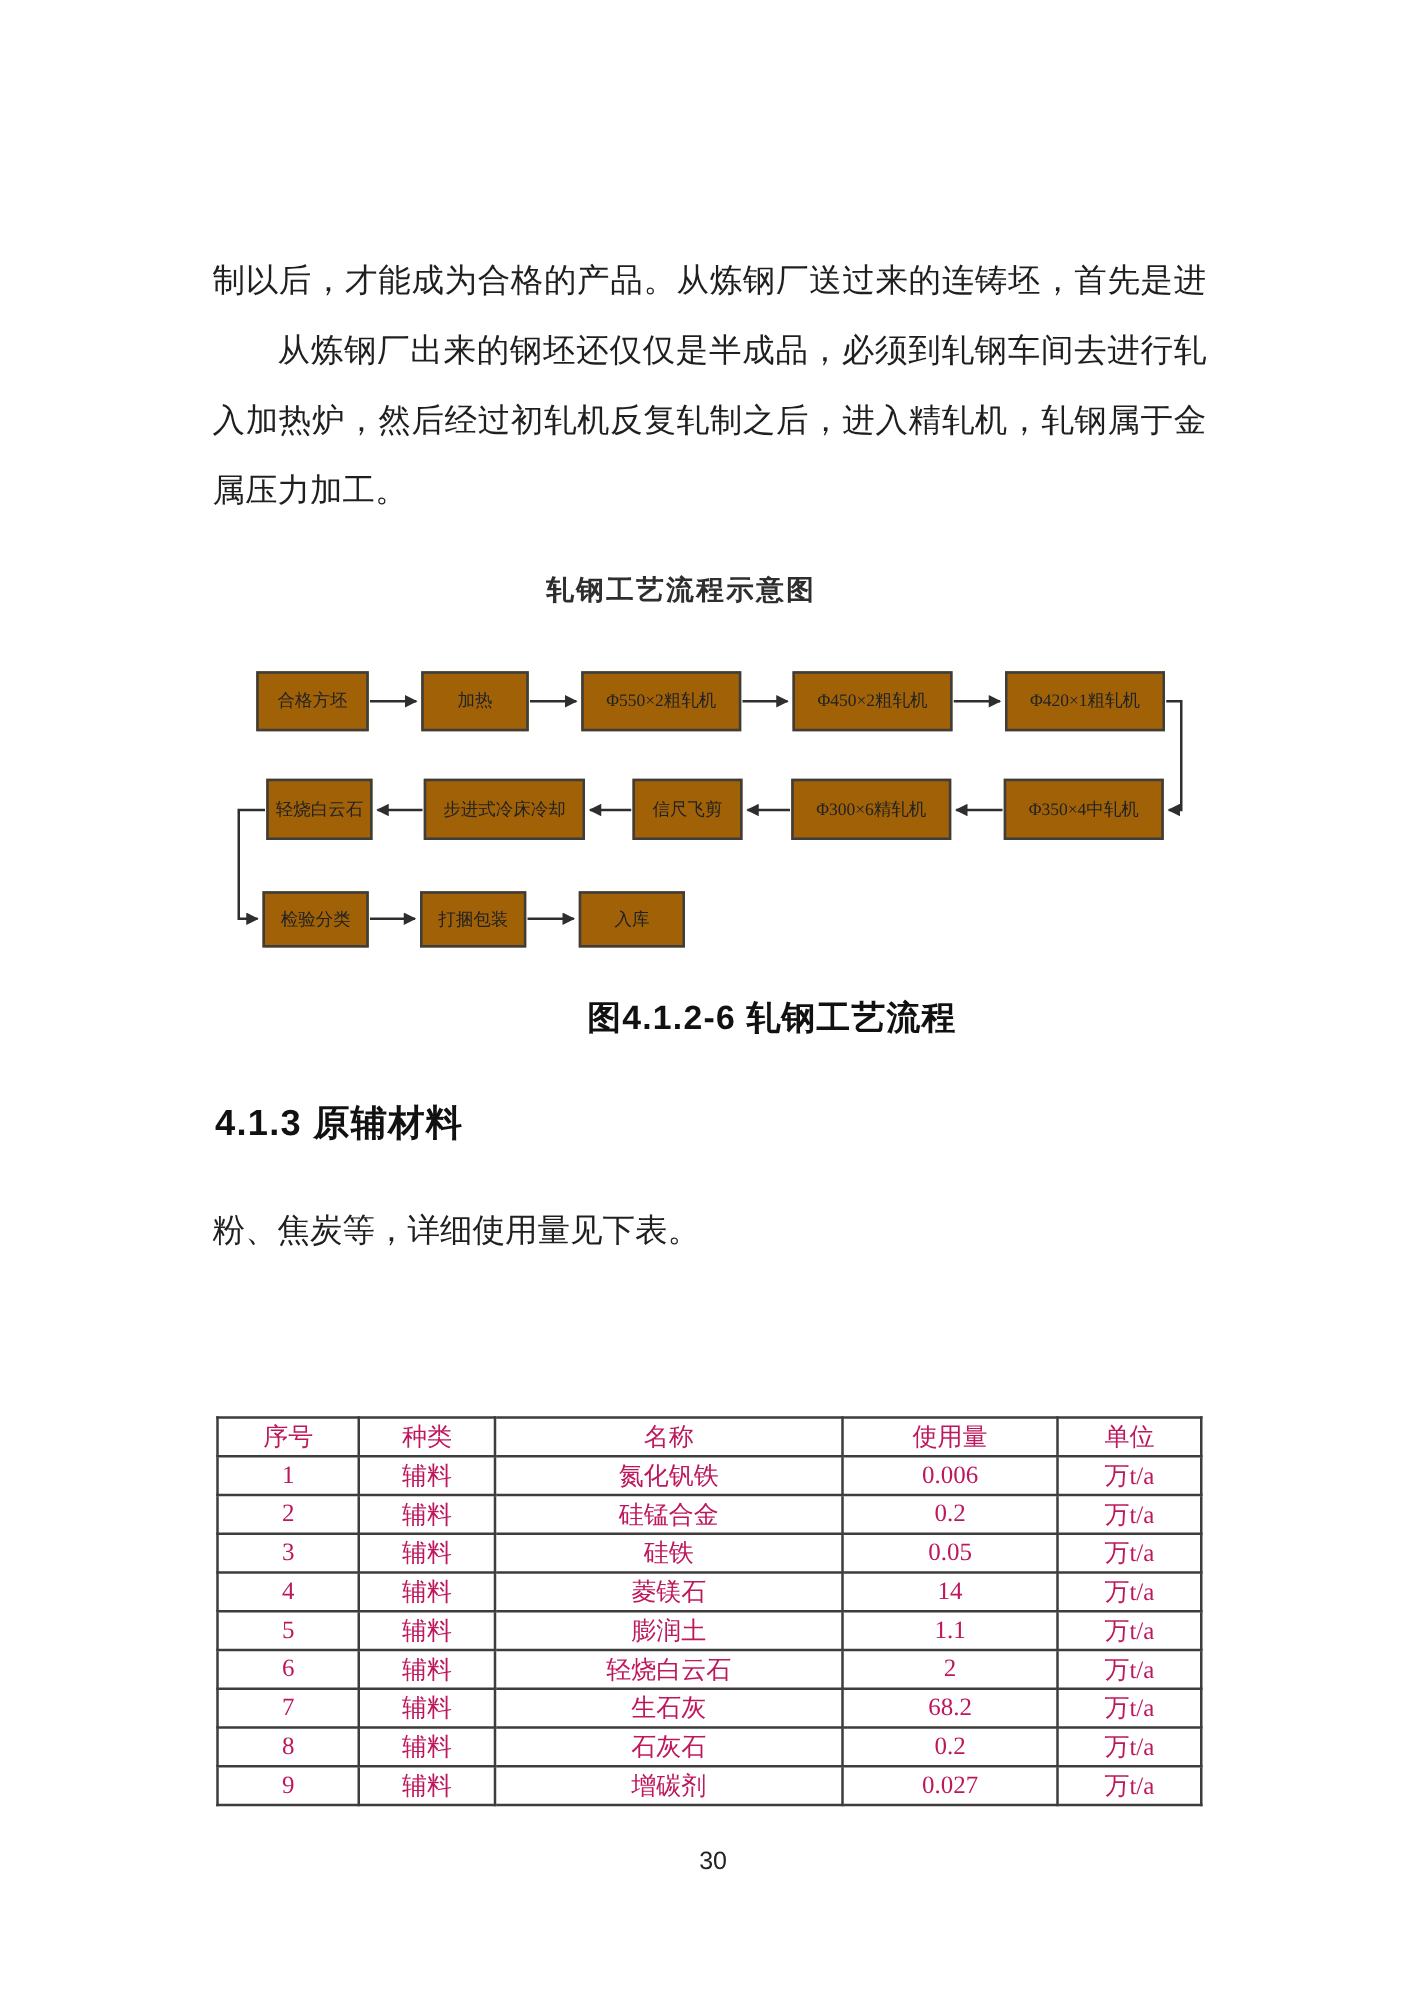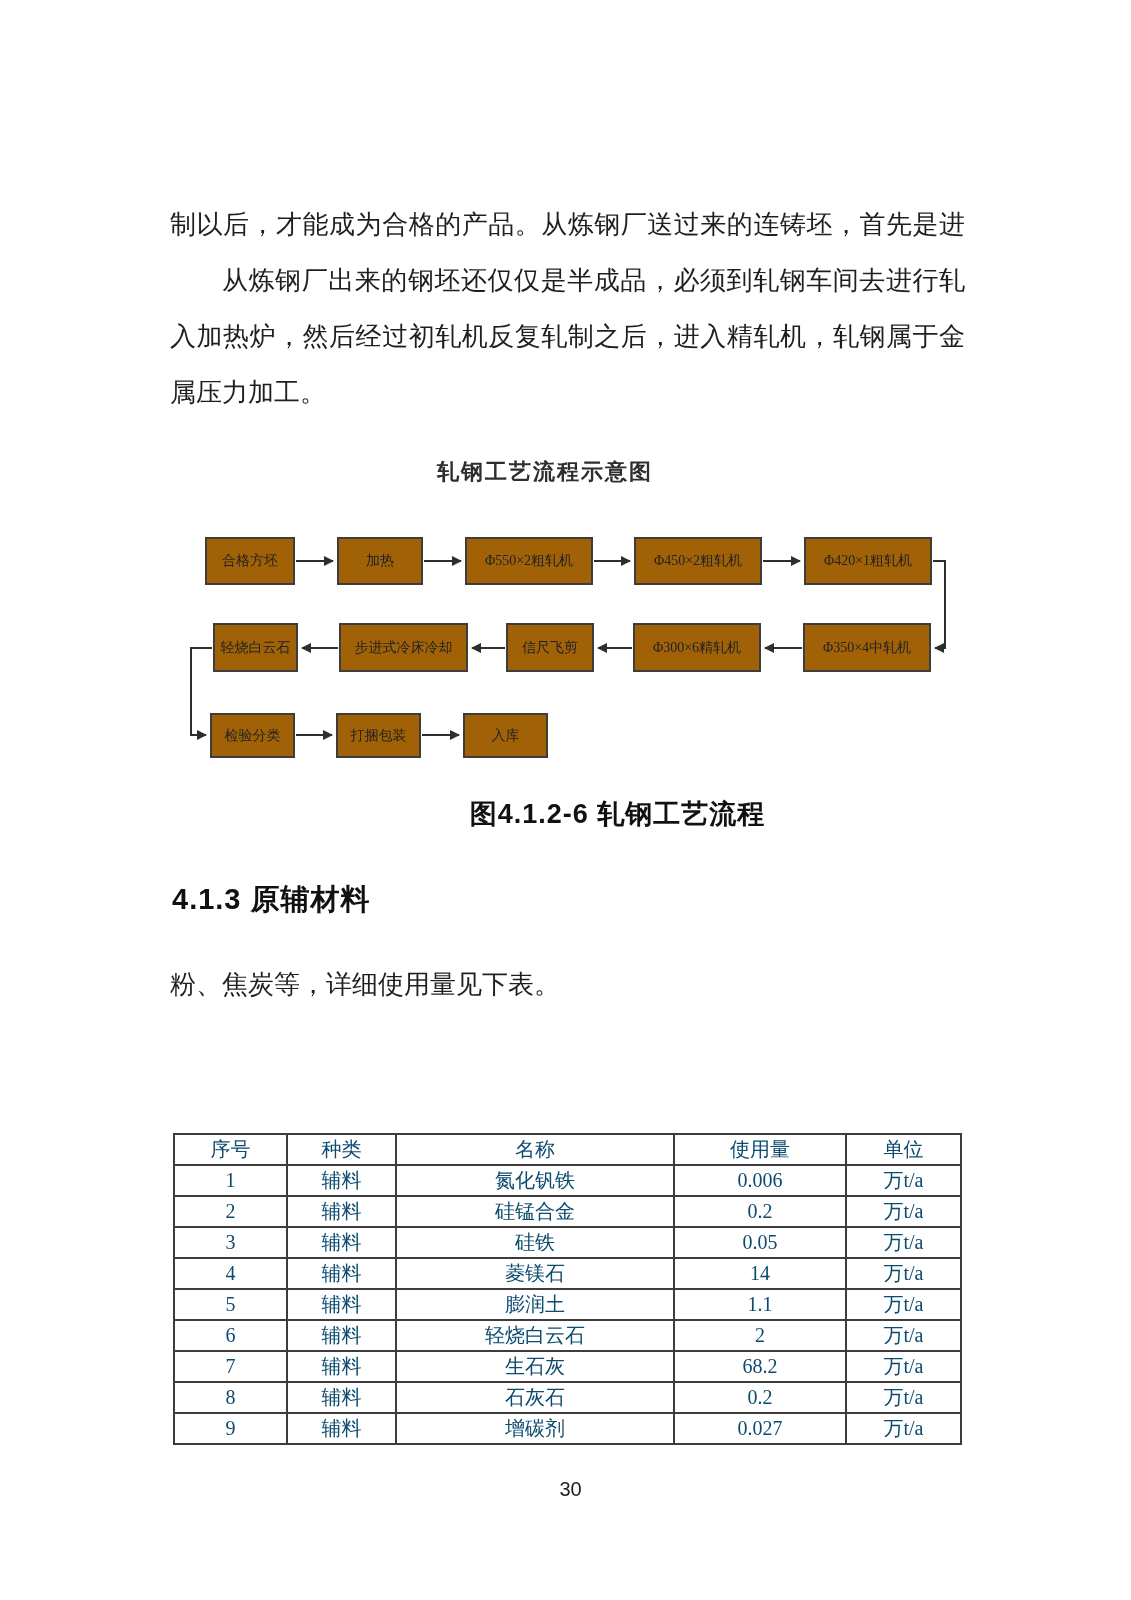--- a/index.html
+++ b/index.html
@@ -51,21 +51,21 @@
   }
   
   .tbl-caption{
     position:absolute;left:173px;top:1090px;width:787px;text-align:center;
     font-family:"Liberation Sans","DejaVu Sans",sans-serif;
     font-weight:bold;font-size:24px;line-height:36px;color:#111;letter-spacing:1px;
   }
   table.materials{
     position:absolute;left:173px;top:1133px;width:787px;height:308px;
     border-collapse:collapse;table-layout:fixed;
-    font-size:20px;color:#0c4a6e;
+    font-size:20px;color:#be185d;
   }
   table.materials th,table.materials td{
     border:2px solid #3d3d3d;text-align:center;vertical-align:middle;
     padding:0;font-weight:normal;height:29px;
   }
   
   .page-number{
     position:absolute;left:0;top:1478px;width:1141px;text-align:center;
     font-family:"Liberation Sans","DejaVu Sans",sans-serif;font-size:20px;color:#222;
   }

